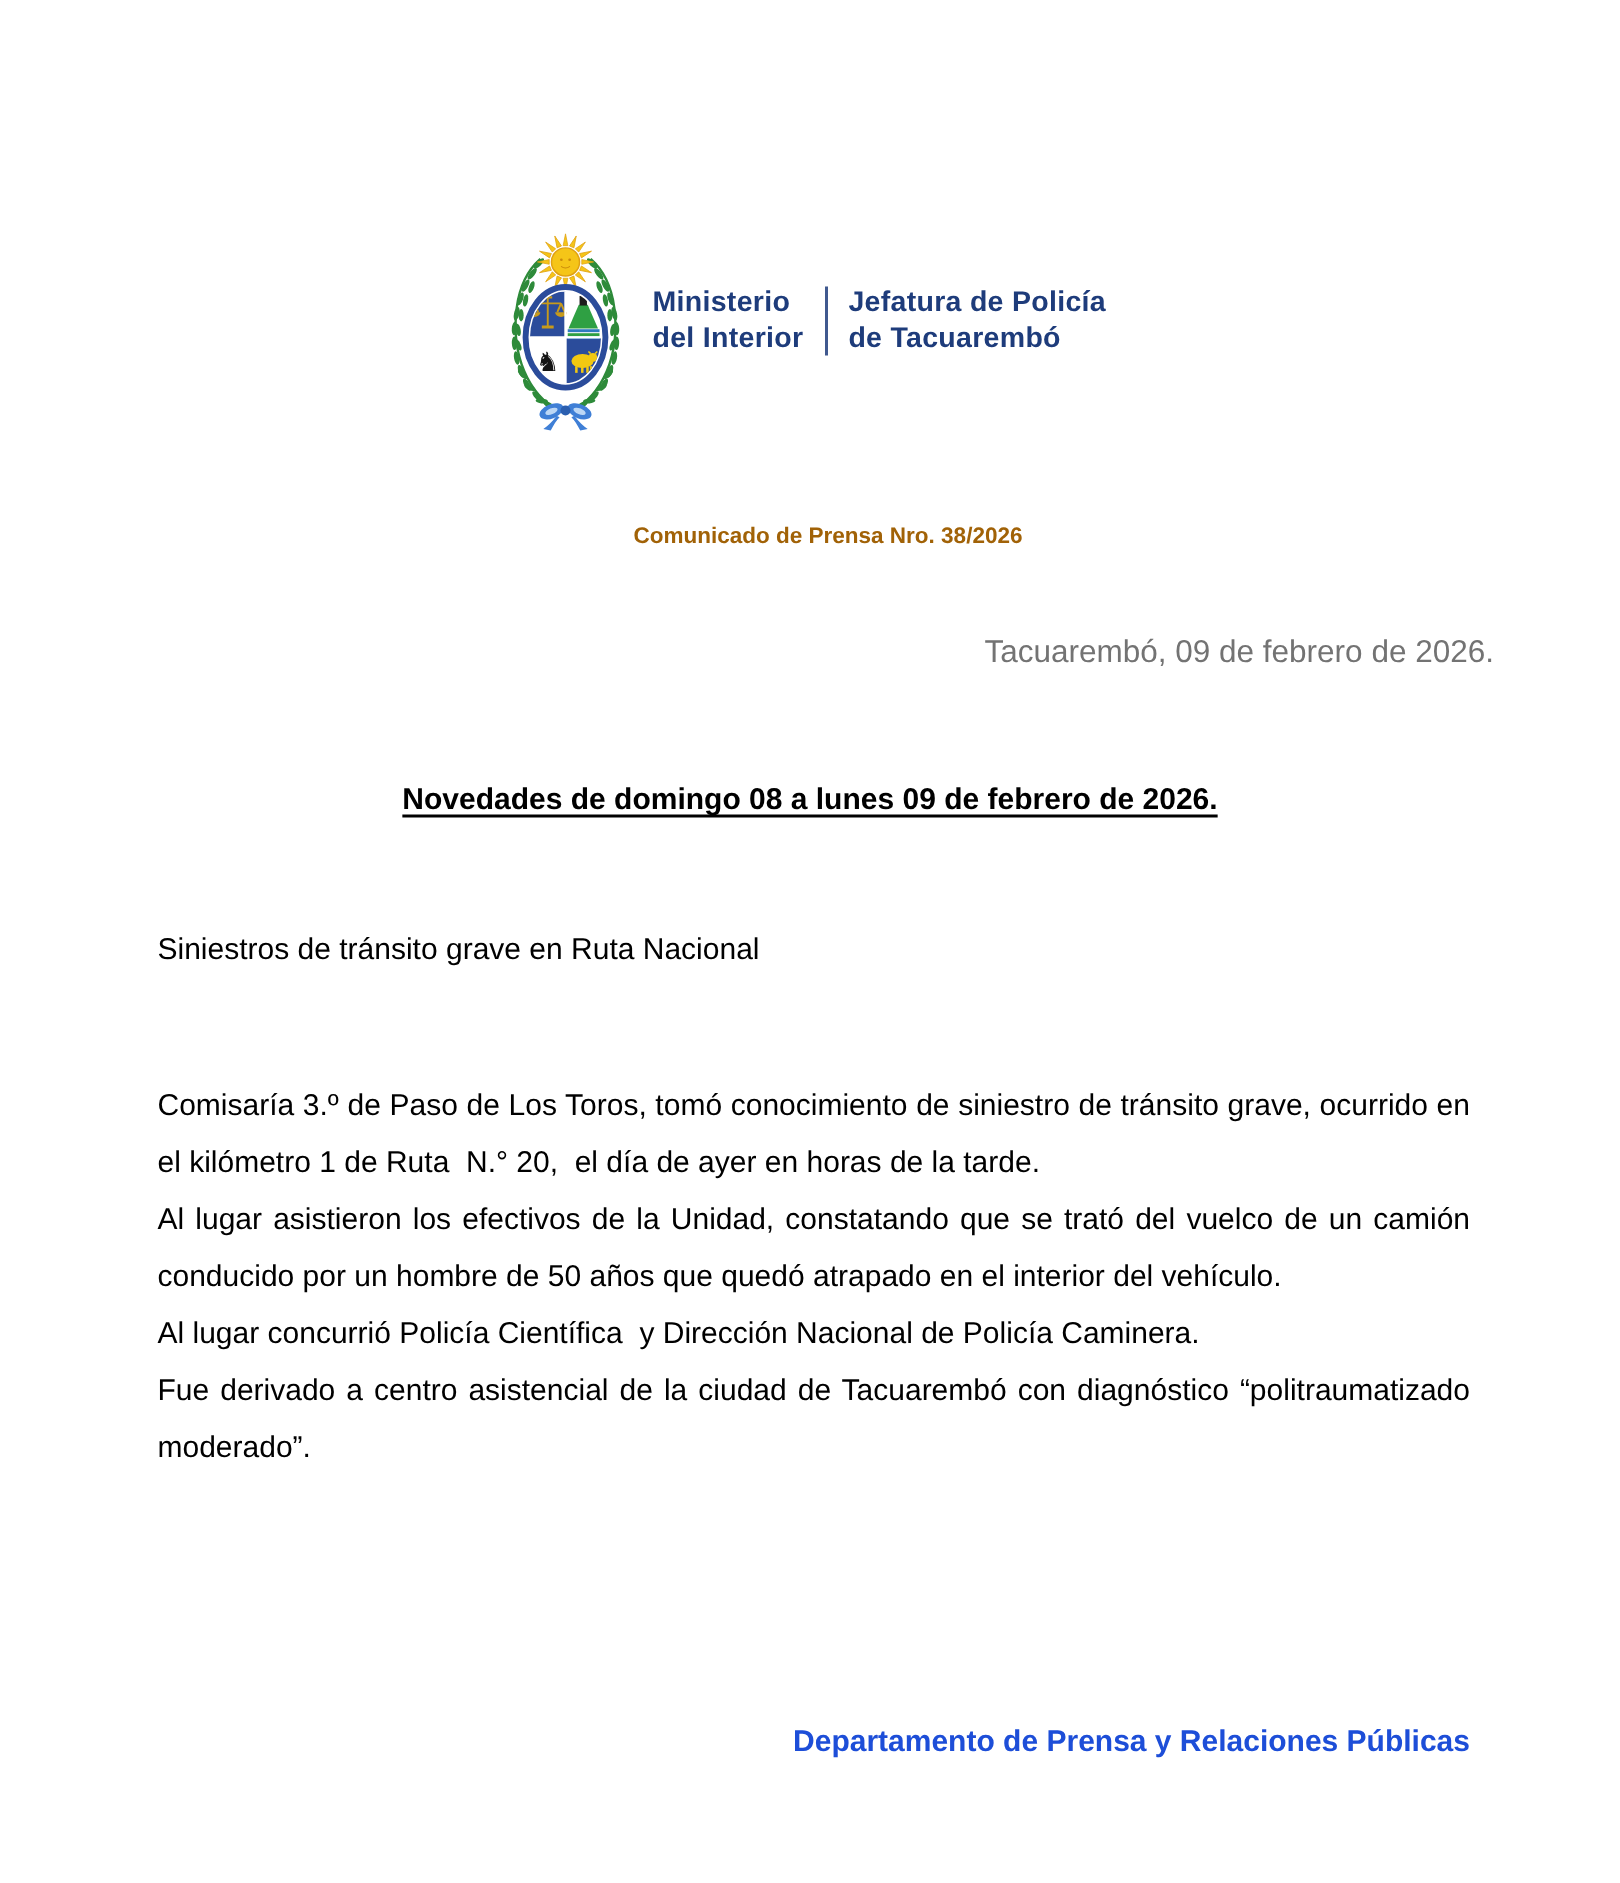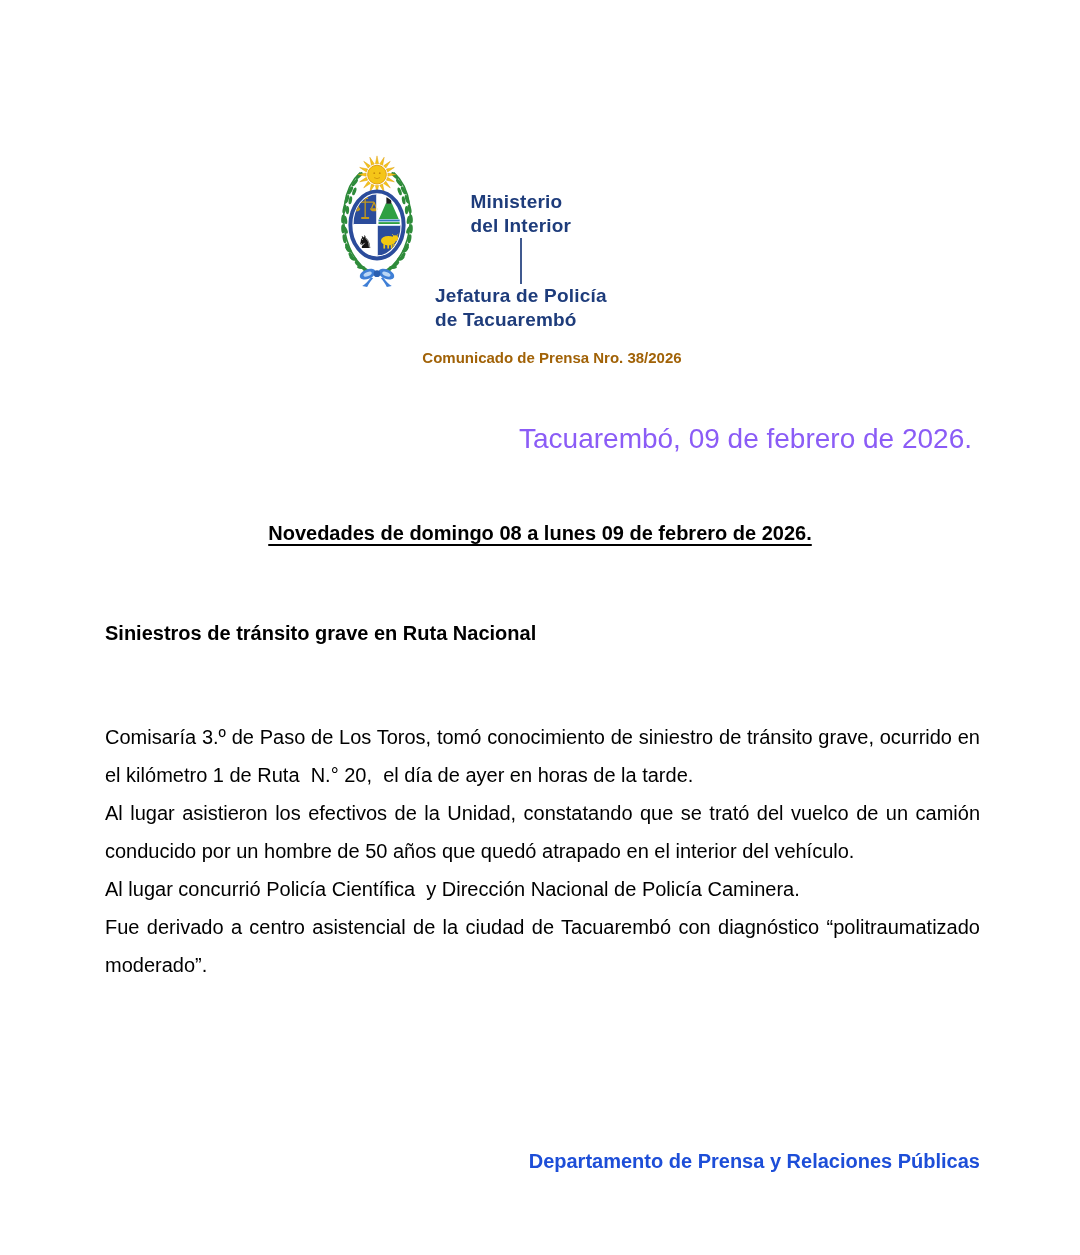--- a/index.html
+++ b/index.html
@@ -29,21 +29,20 @@
     width: 92px;
     height: 140px;
     display: block;
     flex: 0 0 auto;
   }
   .logo-text-group {
     display: flex;
     align-items: center;
     margin-left: 12px;
     padding-top: 42px;
-    flex-direction: column;
   }
   .logo-block {
     font-weight: bold;
     font-size: 19px;
     line-height: 24px;
     color: #1e3c7b;
     letter-spacing: 0.2px;
     white-space: nowrap;
   }
   .logo-divider {
@@ -60,42 +59,42 @@
     left: 12px;
     width: 100%;
     text-align: center;
     font-weight: bold;
     font-size: 15px;
     color: #a16207;
   }
   .doc-dateline {
     position: absolute;
     top: 423px;
-    right: 108px;
-    font-size: 28px;
-    color: #8b5cf6;
+    right: 84px;
+    font-size: 21px;
+    color: #737373;
   }
   .doc-subject {
     position: absolute;
     top: 522px;
     left: 0;
     width: 100%;
     text-align: center;
     font-weight: bold;
     font-size: 20px;
     color: #000000;
     text-decoration: underline;
     text-decoration-thickness: 2px;
     text-underline-offset: 4px;
   }
   .doc-heading {
     position: absolute;
     top: 622px;
     left: 105px;
-    font-weight: bold;
+    font-weight: normal;
     font-size: 20px;
     color: #000000;
   }
   .doc-body {
     position: absolute;
     top: 718px;
     left: 105px;
     width: 875px;
   }
   .doc-body p {

